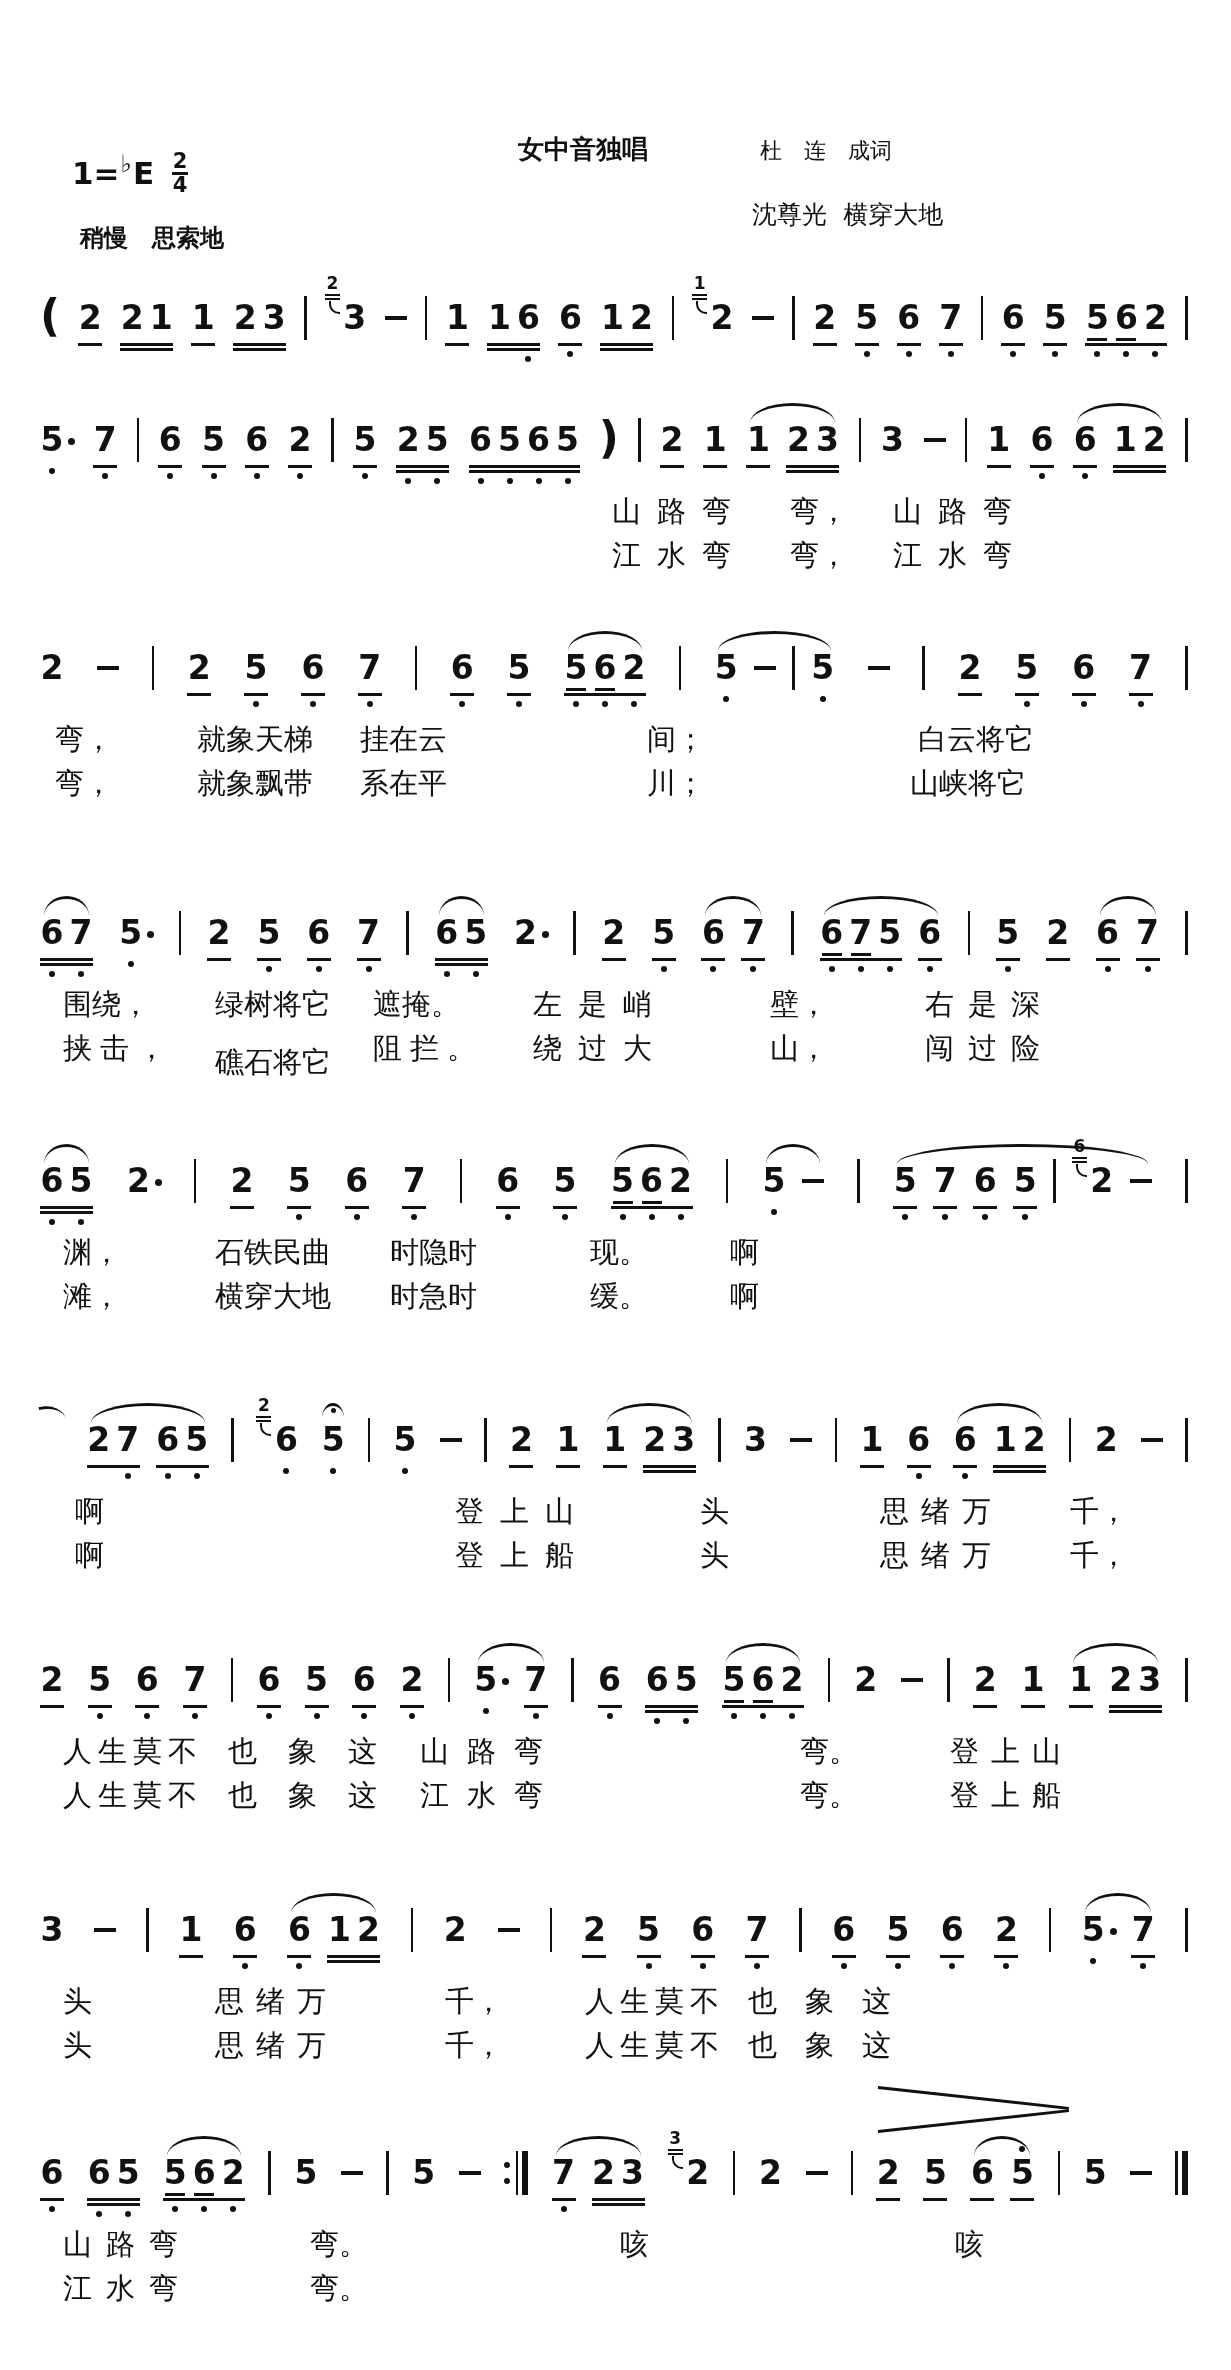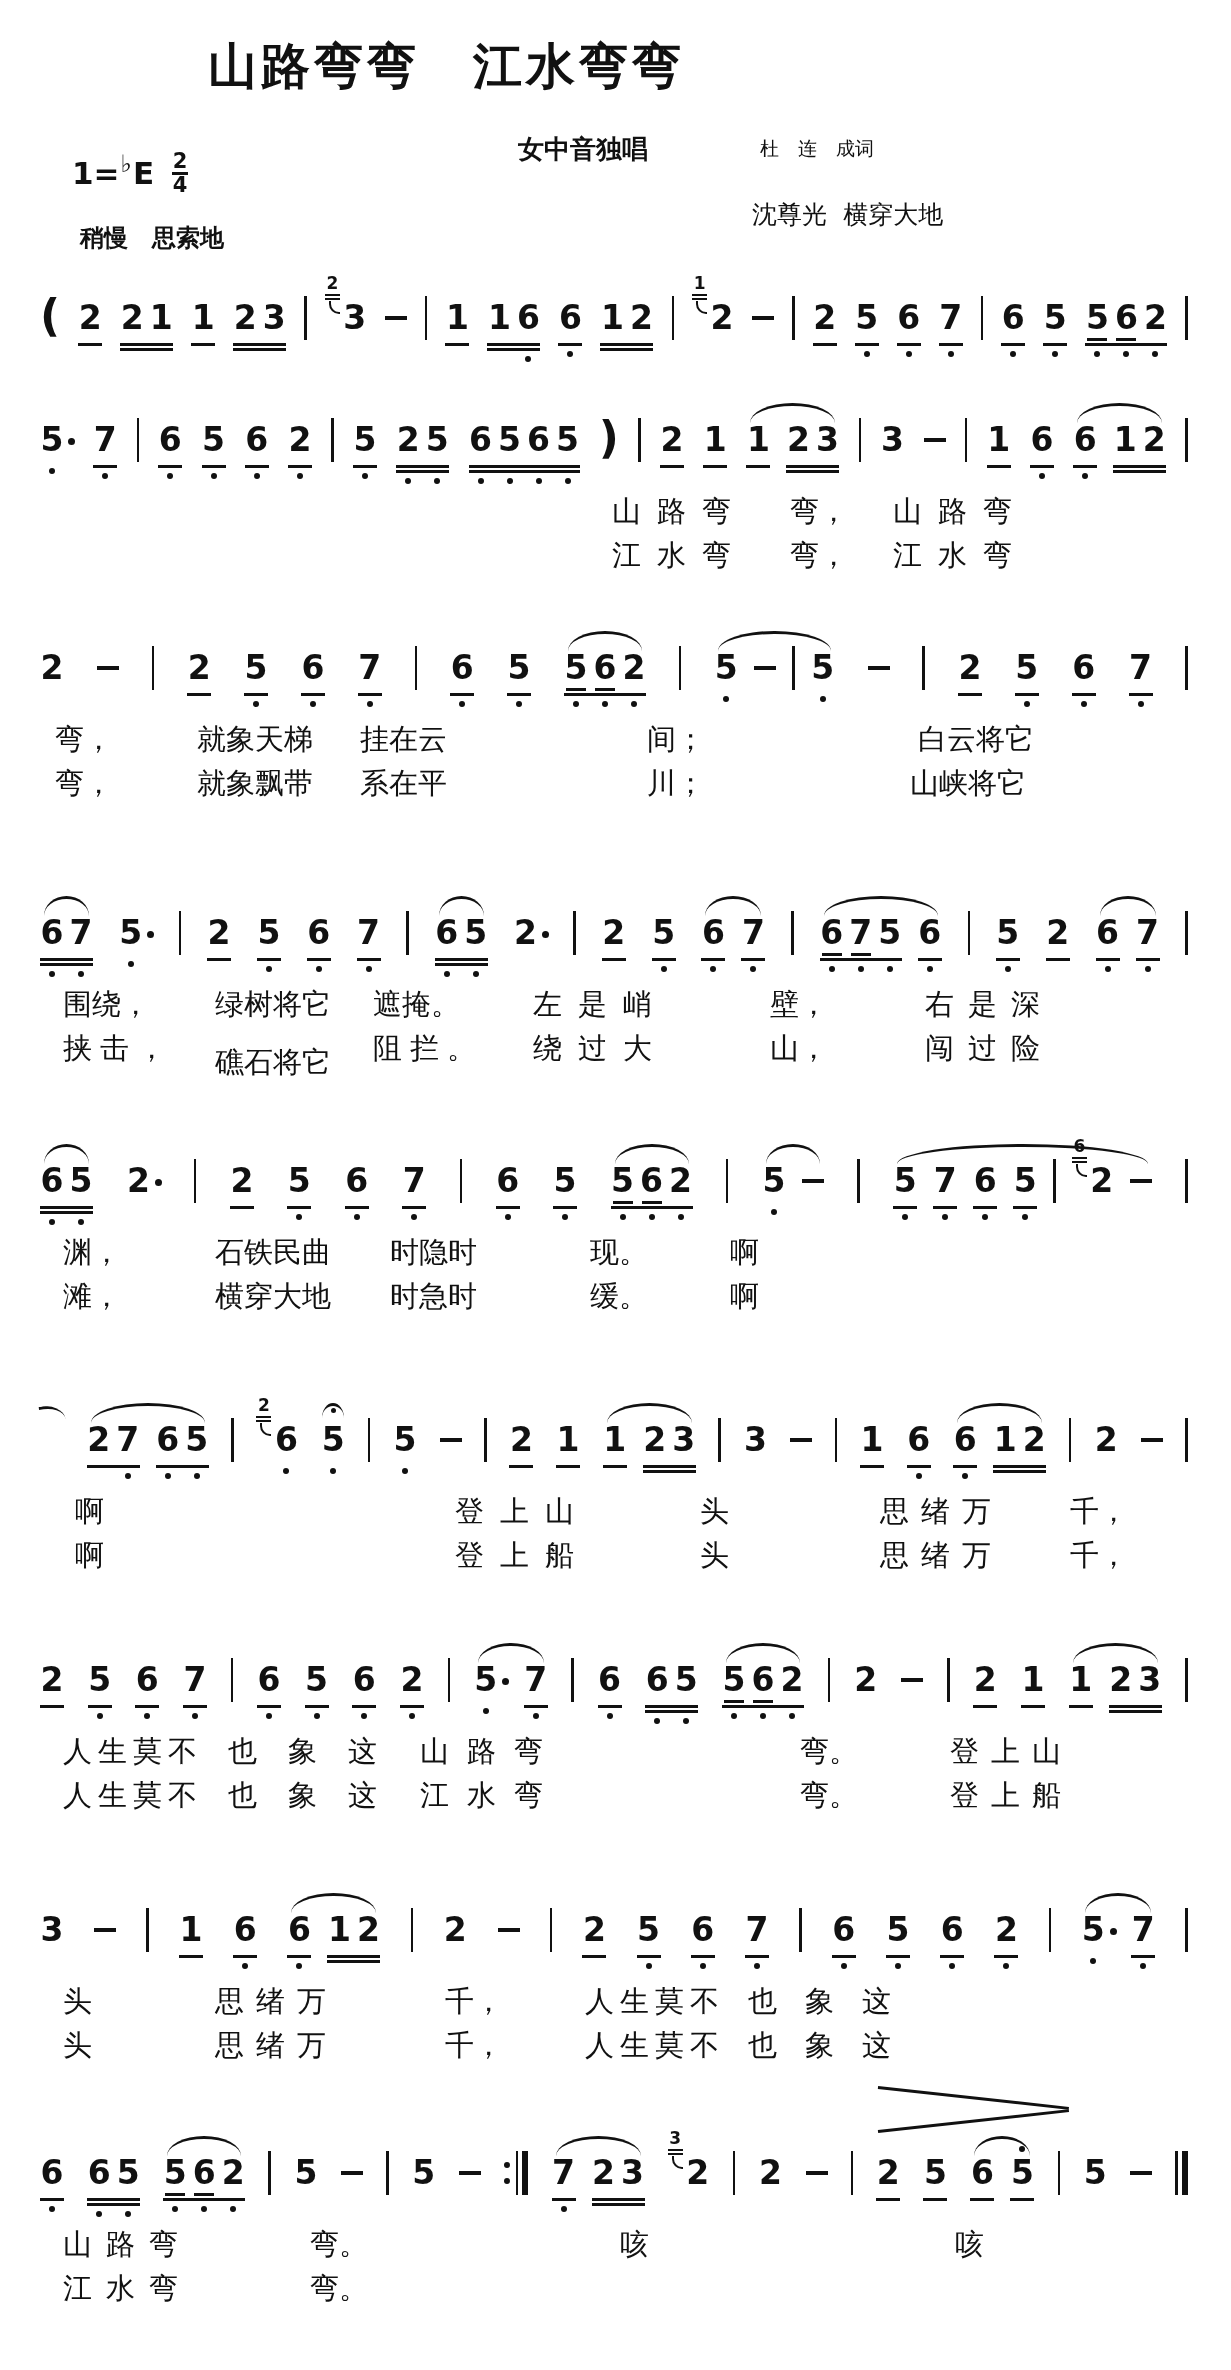--- a/index.html
+++ b/index.html
@@ -2,21 +2,21 @@
 <html><head>
 <meta charset="utf-8">
 <style>
   html,body{margin:0;padding:0;background:#e8e8e8;}
   #sheet{position:relative;width:1231px;height:2370px;background:#ffffff;margin:0 auto;
          font-family:"Liberation Sans","DejaVu Sans",sans-serif;color:#111;overflow:hidden;}
   .title{position:absolute;left:208px;top:34px;font-size:49px;font-weight:bold;letter-spacing:4px;
          font-family:"Liberation Serif","DejaVu Serif",serif;white-space:nowrap;}
   .subtitle{position:absolute;left:518px;top:132px;font-size:26px;font-weight:600;
          font-family:"Liberation Serif","DejaVu Serif",serif;white-space:nowrap;}
-  .lyricist{position:absolute;left:760px;top:136px;font-size:19px;
+  .lyricist{position:absolute;left:760px;top:136px;font-size:22px;
          font-family:"Liberation Serif","DejaVu Serif",serif;white-space:nowrap;}
   .composer{position:absolute;left:752px;top:198px;font-size:25px;
          font-family:"Liberation Serif","DejaVu Serif",serif;white-space:nowrap;word-spacing:10px;}
   .keysig{position:absolute;left:72px;top:152px;font-size:31px;font-weight:bold;display:flex;
          align-items:center;font-family:"DejaVu Sans",sans-serif;}
   .flat{font-size:24px;transform:translateY(-9px);margin:0 1px;}
   .frac{display:flex;flex-direction:column;align-items:center;margin-left:18px;font-size:21px;
         line-height:19px;font-weight:bold;}
   .fracline{width:16px;height:2.5px;background:#111;margin:1px 0;}
   .tempo{position:absolute;left:80px;top:222px;font-size:24px;font-weight:bold;word-spacing:18px;
@@ -62,21 +62,20 @@
       margin-top:16px;transform:rotate(-14deg);}
   .lyric{position:absolute;font-size:29px;color:#111;white-space:nowrap;
          font-family:"Liberation Serif","DejaVu Serif",serif;}
   .hp{position:absolute;}
   .hpl{position:absolute;left:0;width:100%;height:2.5px;background:#111;transform-origin:left center;}
 </style>
 </head>
 <body>
 
 <div id="sheet">
-  <div class="title">山路弯弯　江水弯弯</div>
   <div class="subtitle">女中音独唱</div>
   <div class="lyricist">杜　连　成词</div>
   <div class="composer">沈尊光 横穿大地</div>
   <div class="keysig">
     <span>1=</span>
       <span class="flat">♭</span>
       <span>E</span>
     <span class="frac">
       <span>2</span>
       <span class="fracline"></span>

